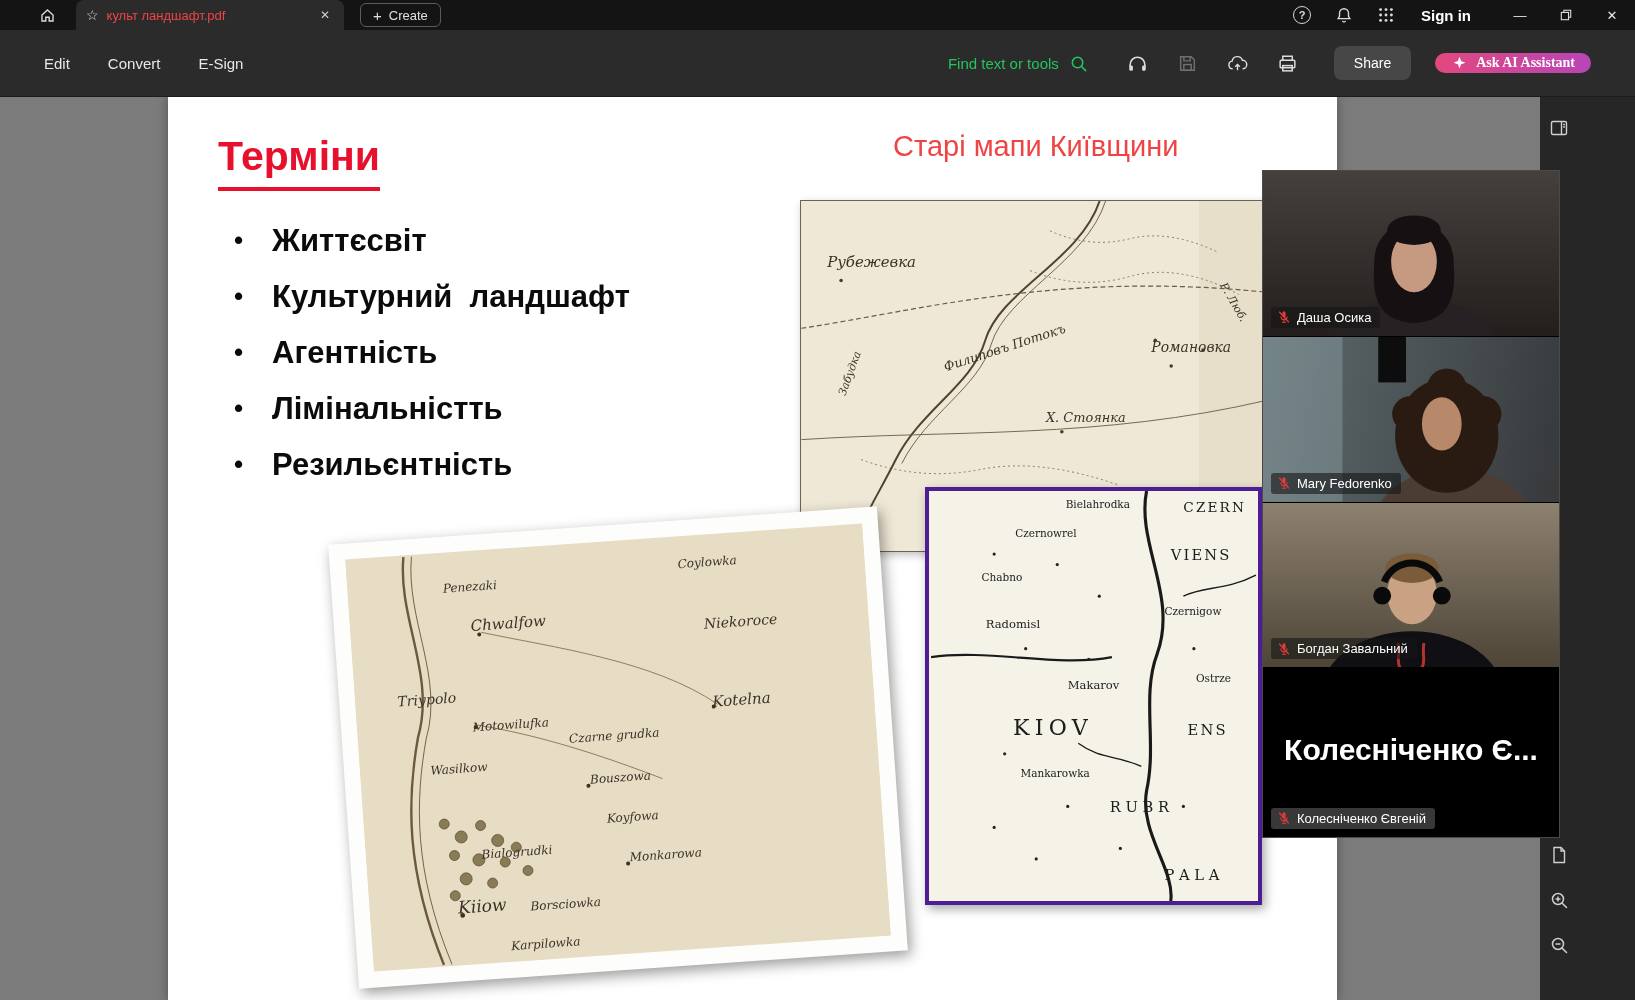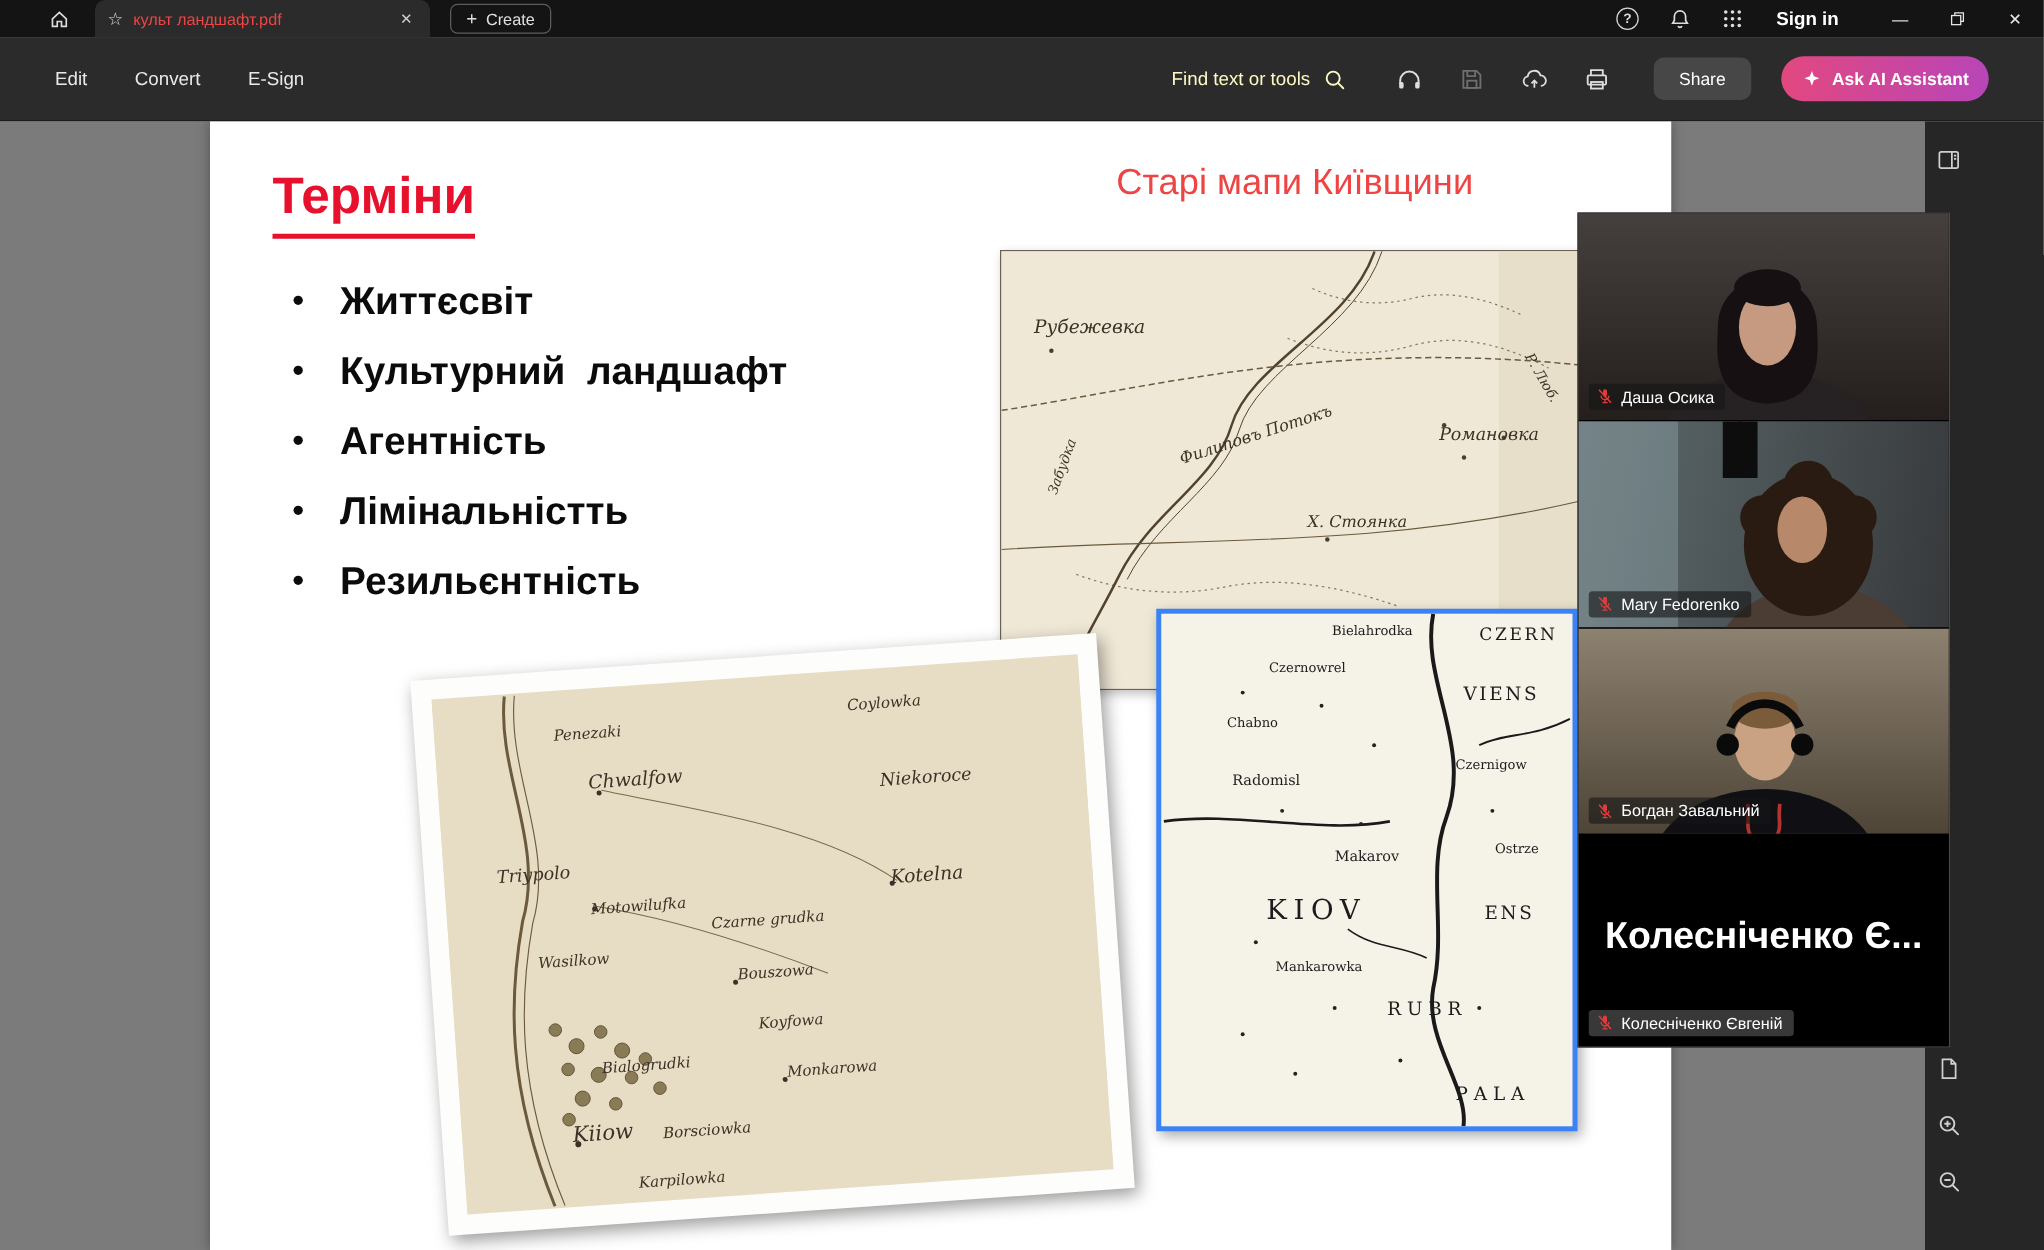--- a/index.html
+++ b/index.html
@@ -30,31 +30,31 @@
   .win-btn { width:46px; height:30px; display:flex; align-items:center; justify-content:center;
     color:#e6e6e6; font-size:13px; cursor:pointer; }
   .win-btn svg { width:12px; height:12px; }
 
   
   .toolbar { height:67px; background:#2b2b2b; display:flex; align-items:center; padding:0 44px;
     border-bottom:1px solid #1c1c1c; }
   .menus { display:flex; gap:38px; }
   .menus span { font-size:15px; color:#e8e8e8; cursor:pointer; }
   .tb-tools { margin-left:auto; display:flex; align-items:center; gap:14px; }
-  .search { display:flex; align-items:center; gap:10px; color:#fef9c3; cursor:pointer; margin-right:18px; }
+  .search { display:flex; align-items:center; gap:10px; color:#22c55e; cursor:pointer; margin-right:18px; }
   .search-label { font-size:15px; }
   .tool-btn { width:36px; height:36px; display:flex; align-items:center; justify-content:center;
     color:#dedede; border-radius:6px; cursor:pointer; }
   .tool-btn svg { width:21px; height:21px; }
   .tool-btn.disabled { color:#6f6f6f; cursor:default; }
   .share-btn { height:34px; background:#474747; color:#fff; border:none; border-radius:8px;
     font-size:14px; font-family:inherit; padding:0 20px; margin-left:14px; cursor:pointer; }
-  .ai-btn { height:36px; border:none; border-radius:18px; margin-left:10px; cursor:pointer;
+  .ai-btn { height:20px; border:none; border-radius:18px; margin-left:10px; cursor:pointer;
     background:linear-gradient(90deg,#e2487f,#b845b8); color:#fff; font-size:14px; font-weight:700;
-    font-family:Liberation Sans, sans-serif; display:flex; align-items:center; gap:8px; padding:0 16px; }
+    font-family:Liberation Serif, serif; display:flex; align-items:center; gap:8px; padding:0 16px; }
   .ai-btn svg { width:17px; height:17px; }
 
   
   .content { position:relative; height:903px; background:#7b7b7b; overflow:hidden; }
   .page { position:absolute; left:168px; top:0; width:1169px; height:903px; background:#ffffff;
     box-shadow:0 0 10px rgba(0,0,0,.35); z-index:1; }
 
   .slide-title { position:absolute; left:50px; top:36px; font-size:41px; font-weight:700;
     color:#e8112d; border-bottom:4px solid #e8112d; padding-bottom:7px; }
   .maps-heading { position:absolute; left:725px; top:33px; font-size:29px; color:#ef4444; font-weight:500; }
@@ -62,21 +62,21 @@
   .bullet-list li { position:relative; padding-left:46px; font-size:31px; font-weight:700;
     color:#0b0b0b; margin-bottom:19px; line-height:37px; }
   .bullet-list li::before { content:"•"; position:absolute; left:8px; top:0; font-size:26px; }
   .bullet-text { white-space:pre-wrap; }
 
   .map1 { position:absolute; left:632px; top:103px; width:470px; height:352px; background:#efe8d6;
     border:1px solid #6b6257; box-shadow:2px 3px 8px rgba(0,0,0,.25); }
   .map2 { position:absolute; left:175px; top:428px; width:550px; height:445px; background:#fdfdfb;
     padding:16px; transform:rotate(-4deg); box-shadow:3px 5px 14px rgba(0,0,0,.4); z-index:3; }
   .map2-inner { width:100%; height:100%; background:#e7dcc4; }
-  .map3 { position:absolute; left:757px; top:390px; width:337px; height:418px; background:#3b82f6;
+  .map3 { position:absolute; left:757px; top:390px; width:337px; height:418px; background:#4c1d95;
     padding:4px; box-shadow:3px 4px 10px rgba(0,0,0,.35); z-index:2; }
   .map3-inner { width:100%; height:100%; background:#f5f2e8; }
   .map1 svg, .map2-inner svg, .map3-inner svg { width:100%; height:100%; display:block; }
   .ml { font-family:"DejaVu Serif", serif; }
 
   
   .rail { position:absolute; right:0; top:0; width:95px; height:100%; background:#262626; z-index:2; }
   .rail-btn { position:absolute; left:2px; width:34px; height:34px; display:flex; align-items:center;
     justify-content:center; color:#cfcfcf; cursor:pointer; border-radius:6px; }
   .rail-btn svg { width:20px; height:20px; }

